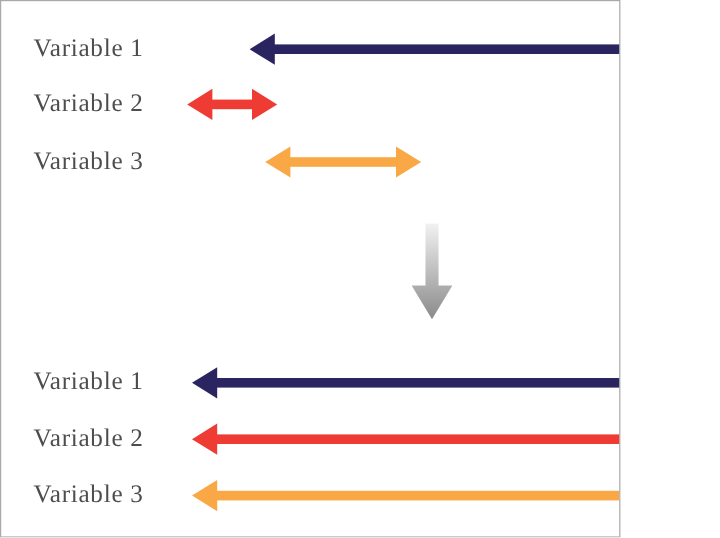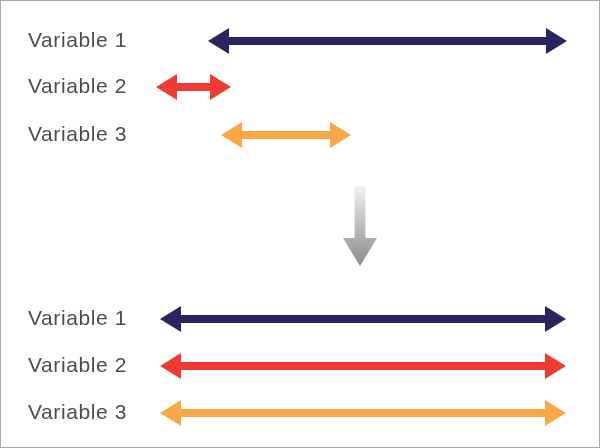--- a/index.html
+++ b/index.html
@@ -2,27 +2,27 @@
 <html><head>
 <meta charset="utf-8">
 <style>
   html, body {
     margin: 0;
     padding: 0;
     background: #ffffff;
   }
   .figure {
     position: relative;
-    width: 600px;
+    width: 517px;
     height: 448px;
     box-sizing: border-box;
     border: 1px solid #a9a9a9;
     background: #ffffff;
     overflow: hidden;
-    font-family: Liberation Sans, sans-serif;
+    font-family: Liberation Serif, serif;
   }
   .var-label {
     position: absolute;
     left: 27px;
     transform: translateY(-54%);
     font-size: 21px;
     letter-spacing: 0.6px;
     color: #4d4d4d;
     white-space: nowrap;
   }

